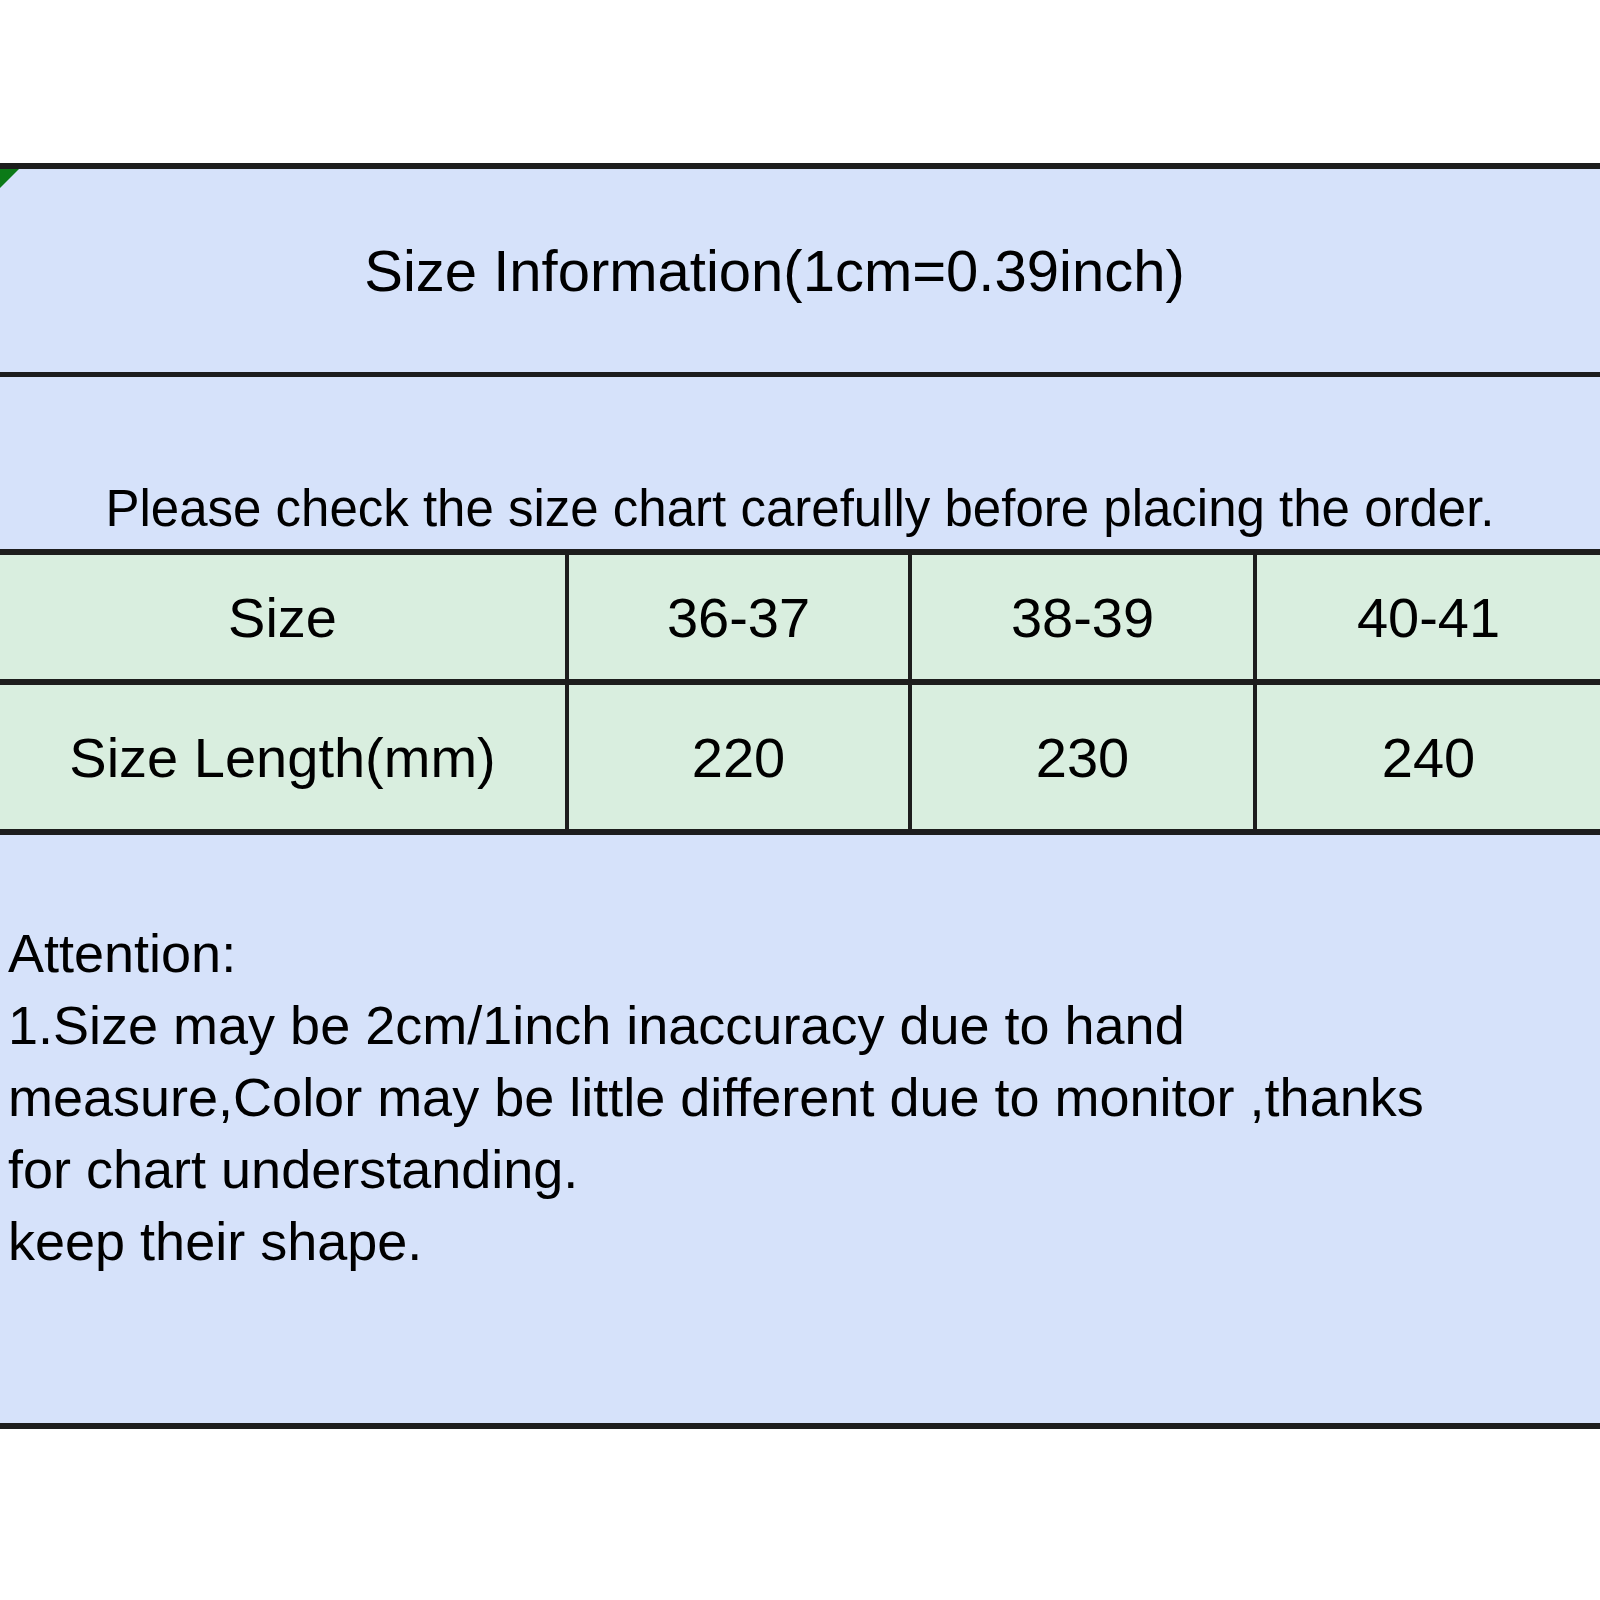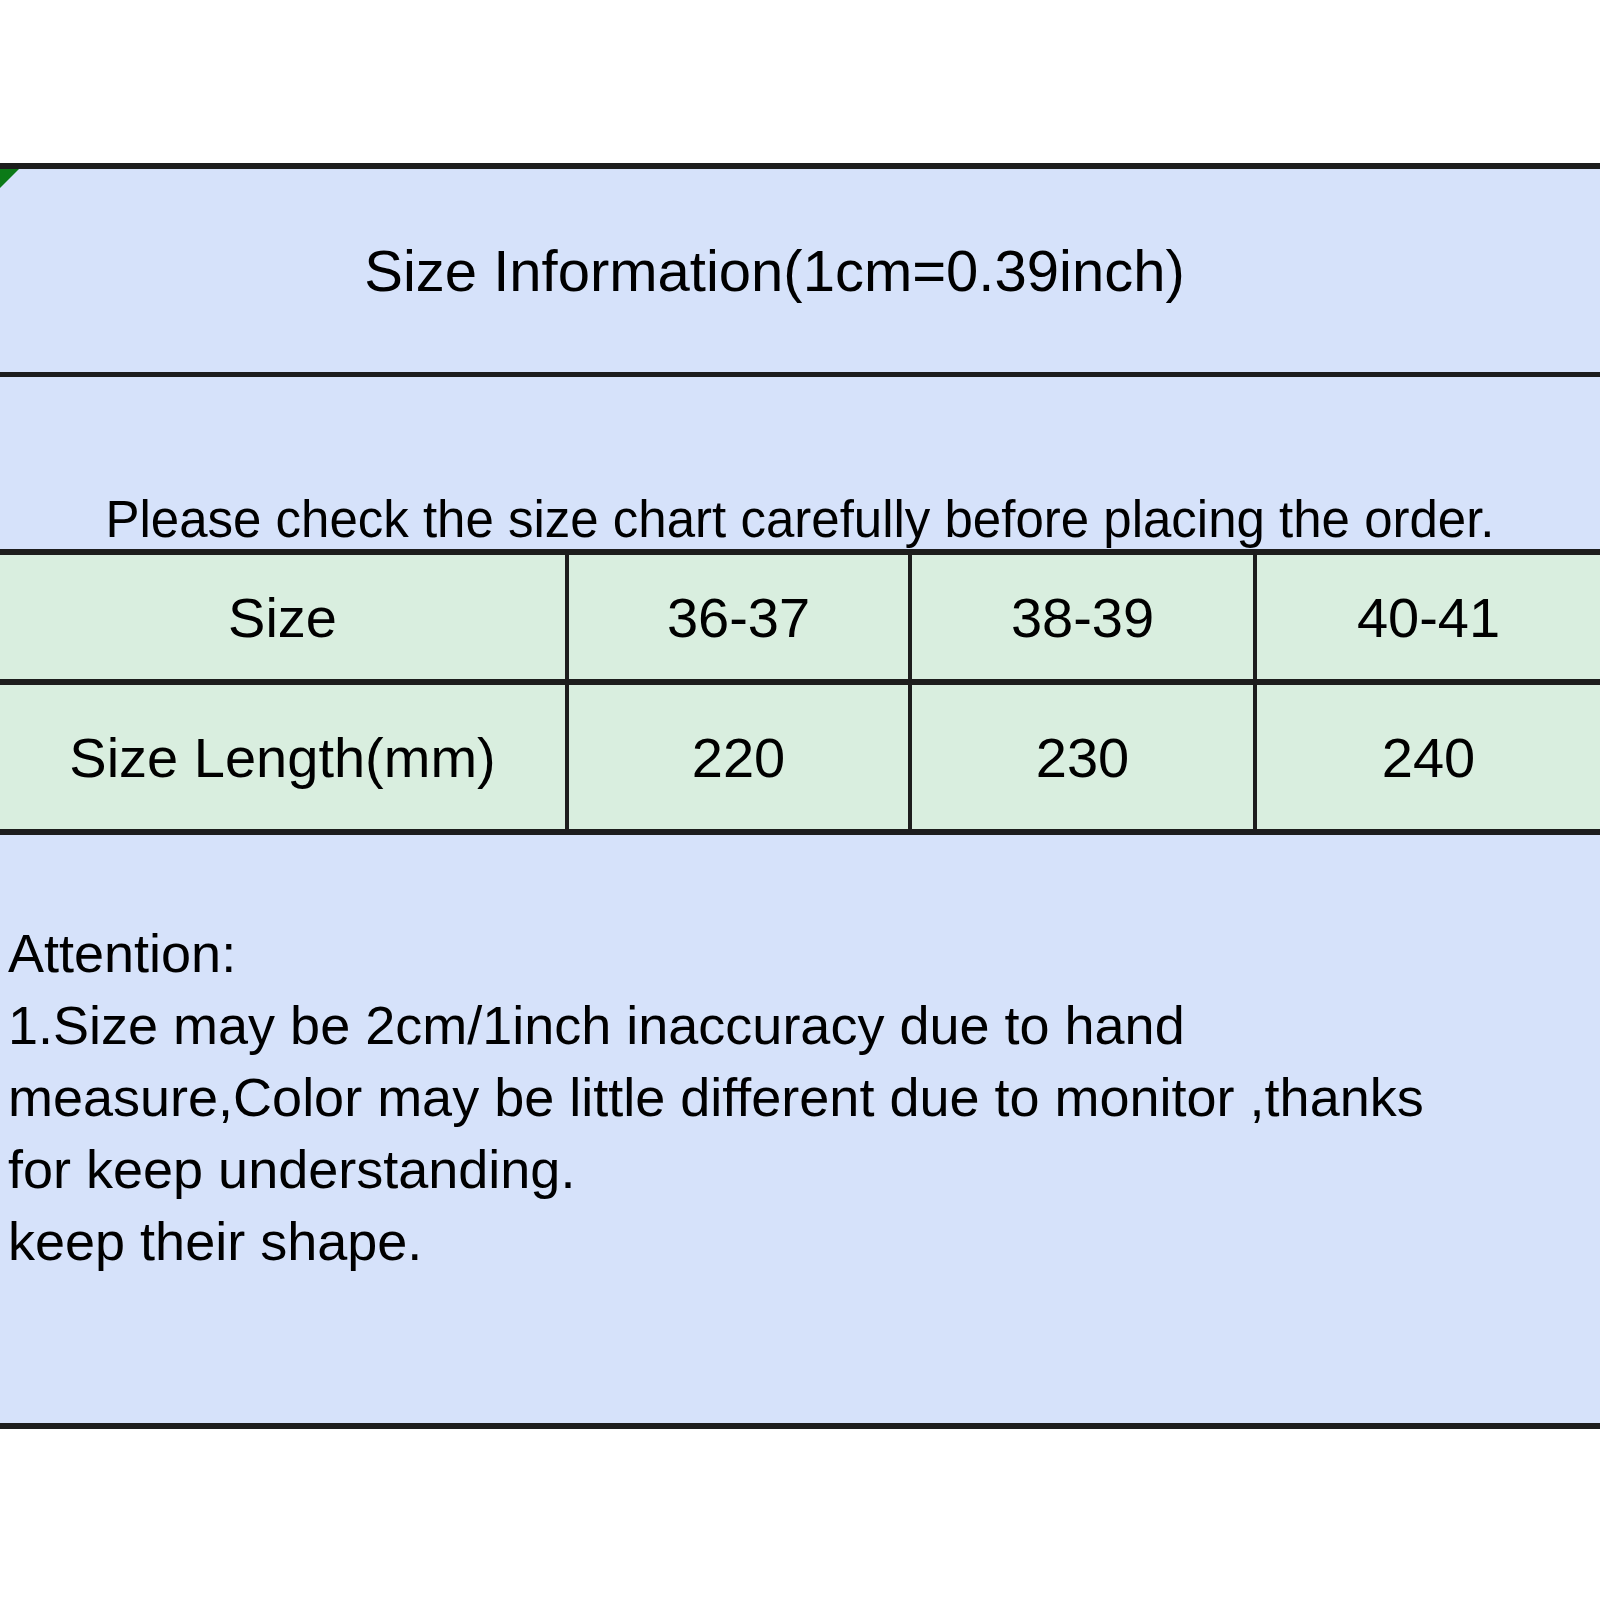--- a/index.html
+++ b/index.html
@@ -52,21 +52,21 @@
   .subtitle-section {
     position: absolute;
     left: 0; top: 377px;
     width: 1600px; height: 172px;
     display: flex;
     align-items: flex-end;
     justify-content: center;
     box-sizing: border-box;
   }
   .subtitle-section p {
-    margin: 1px;
+    margin: 12px;
     font-size: 51px;
     line-height: 56px;
     white-space: pre;
   }
   .size-table {
     position: absolute;
     left: 0; top: 549px;
     width: 1600px;
     box-sizing: border-box;
     display: grid;
@@ -127,19 +127,19 @@
     <div class="cell">Size Length(mm)</div>
     <div class="cell">220</div>
     <div class="cell">230</div>
     <div class="cell">240</div>
   </div>
 
   <div class="attention-section">
     <div class="att-line">Attention:</div>
     <div class="att-line">1.Size may be 2cm/1inch inaccuracy due to hand</div>
     <div class="att-line">measure,Color may be little different due to monitor ,thanks</div>
-    <div class="att-line">for keep understanding.</div>
+    <div class="att-line">for chart understanding.</div>
     <div class="att-line">keep their shape.</div>
   </div>
 
   <div class="hline bottom"></div>
 
 </div>
 
 </body></html>

